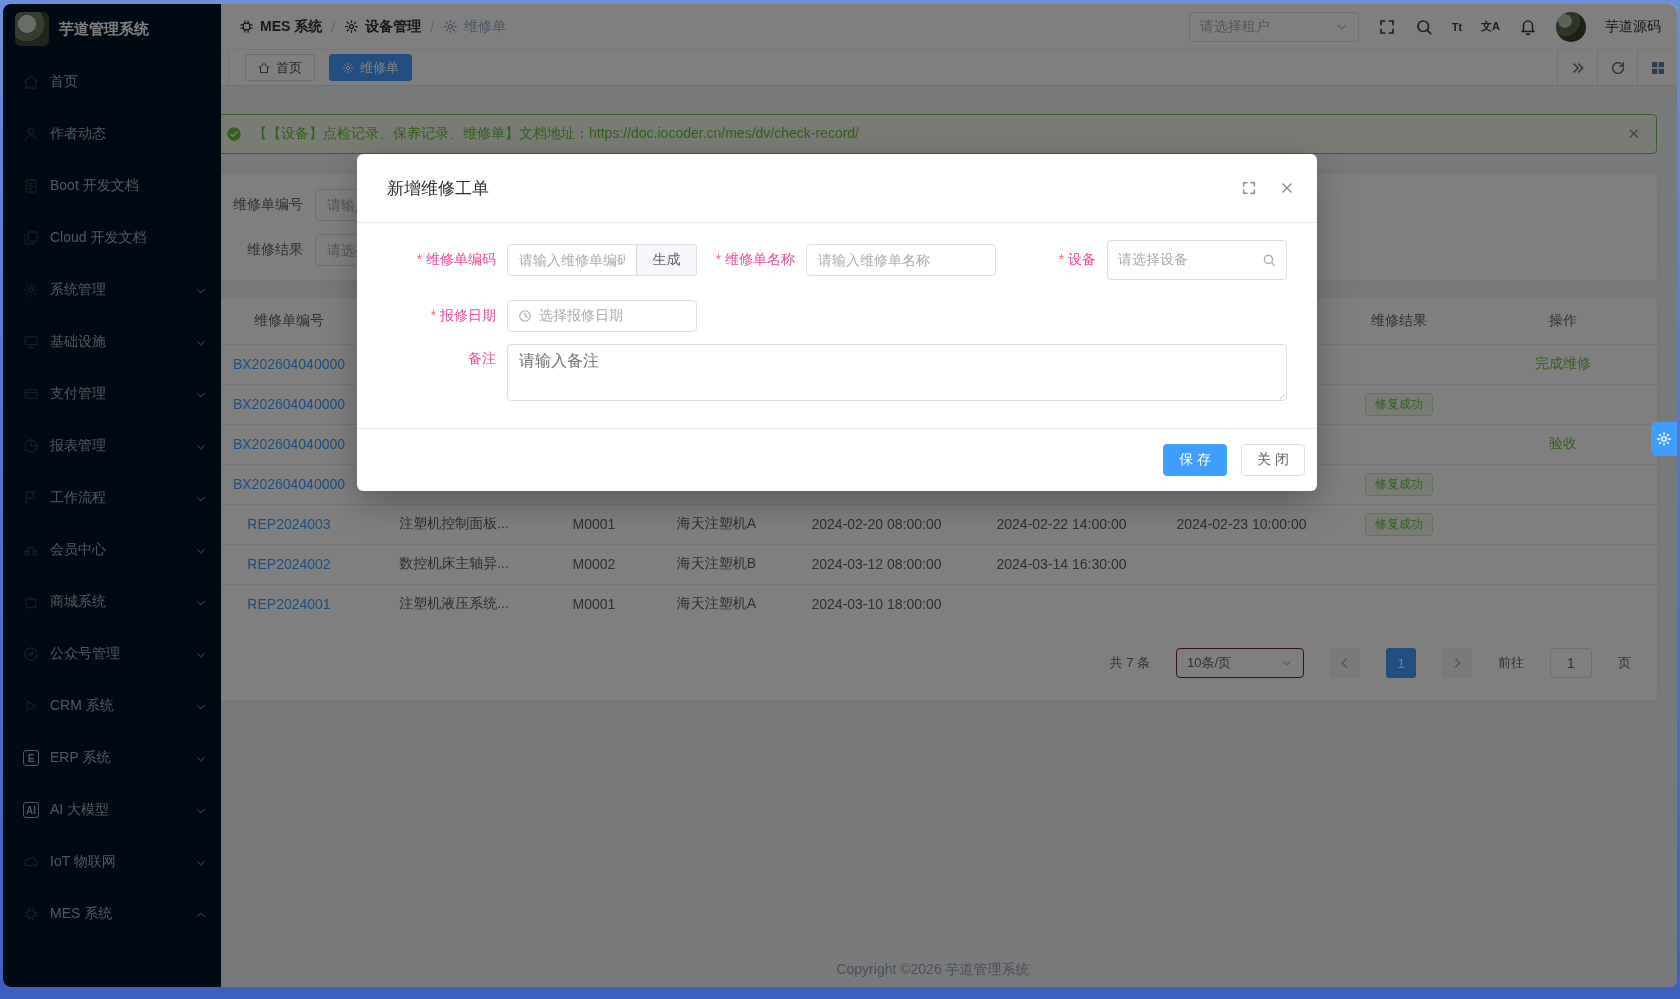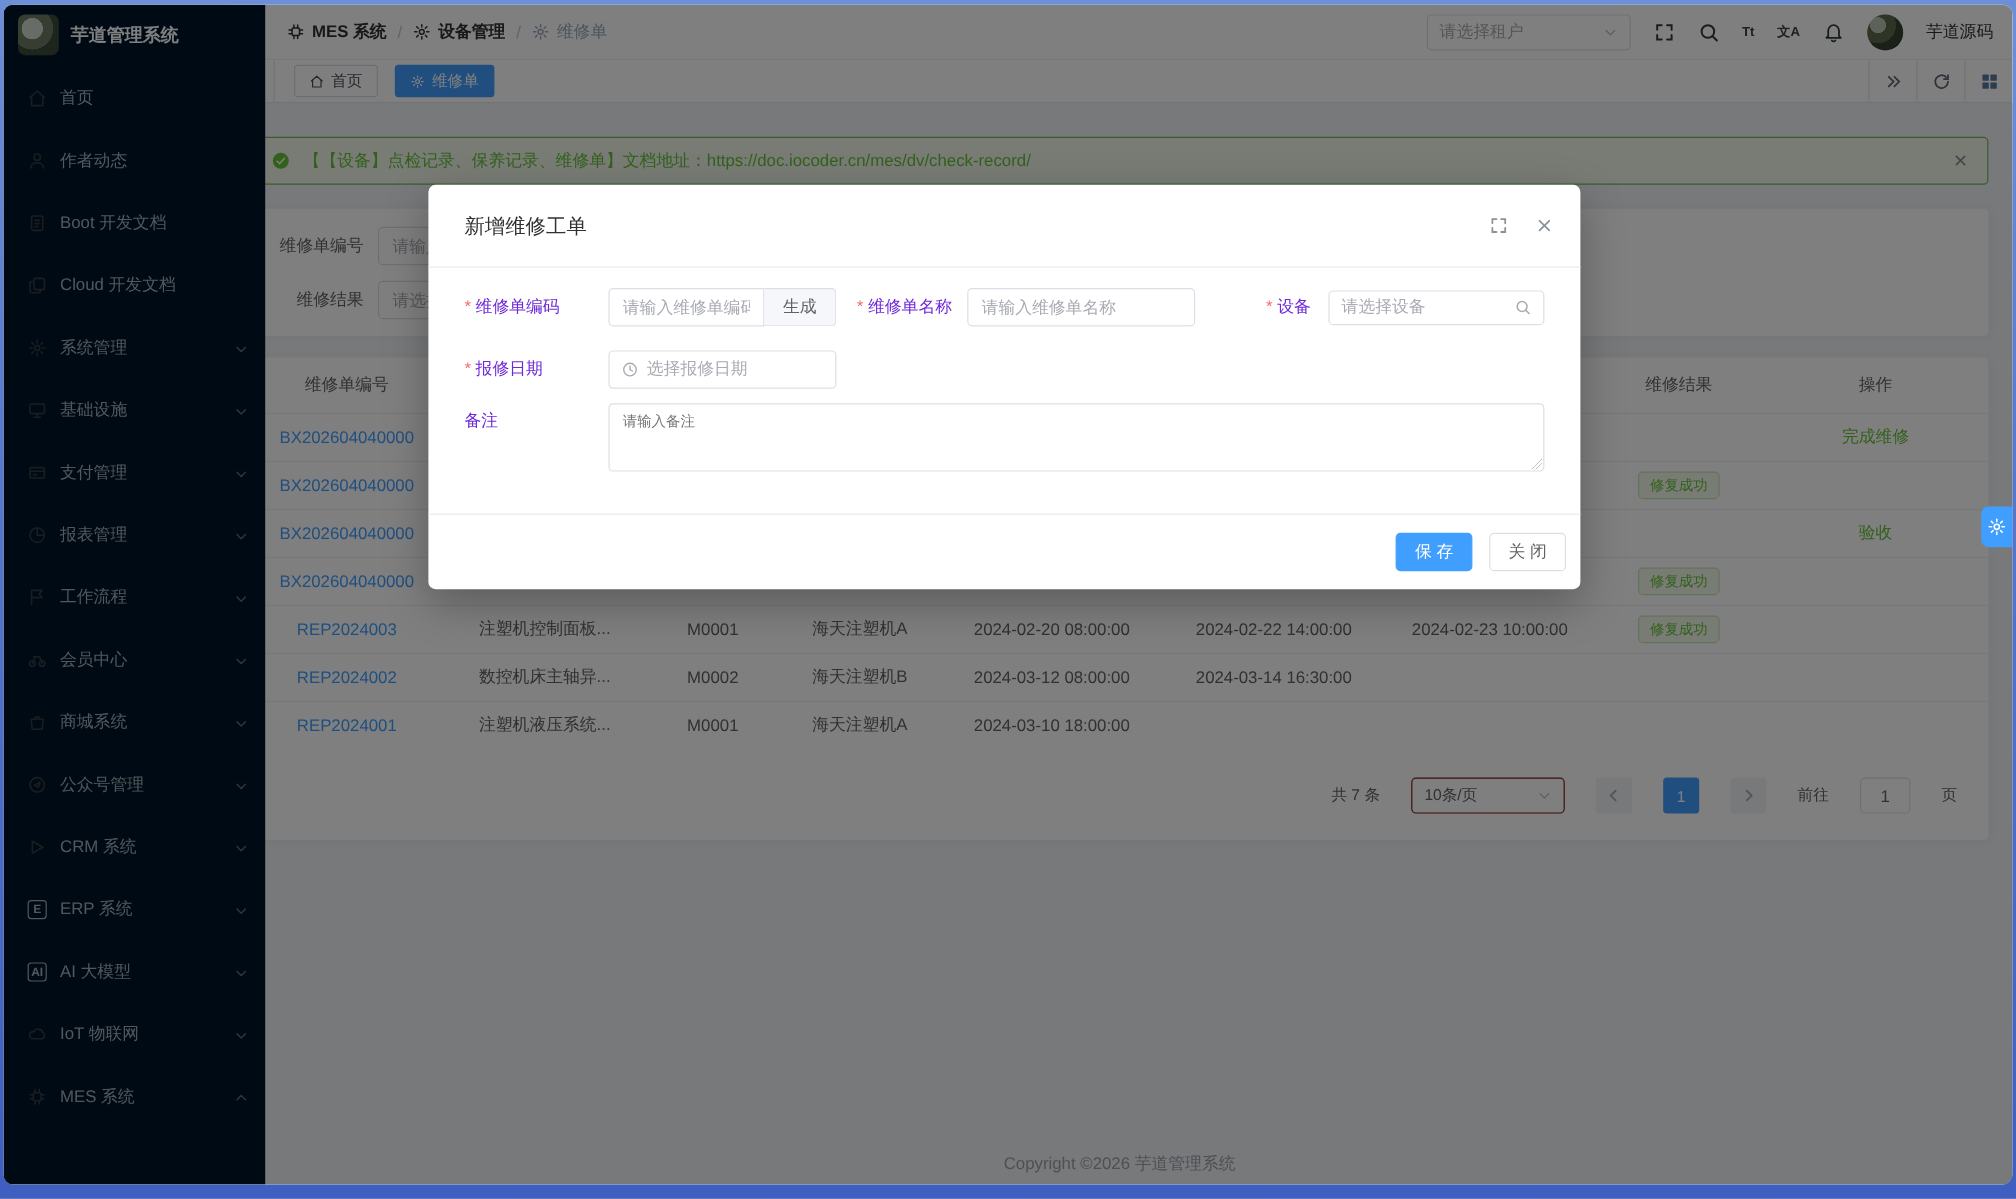--- a/index.html
+++ b/index.html
@@ -92,34 +92,34 @@
   .settings-fab { position:absolute; right:0; top:418px; width:26px; height:34px; background:#409eff; border-radius:6px 0 0 6px; z-index:60; display:flex; align-items:center; justify-content:center; color:#fff; cursor:pointer; }
 
   .modal { position:absolute; left:354px; top:150px; width:960px; height:337px; background:#fff; border-radius:6px; z-index:80; box-shadow:0 12px 36px rgba(0,0,0,.28); }
   .modal-header { height:69px; display:flex; align-items:center; padding:0 22px 0 30px; border-bottom:1px solid #e8eaed; }
   .modal-title { font-size:17px; color:#303133; }
   .m-icons { margin-left:auto; display:flex; align-items:center; gap:22px; color:#8a9299; }
   .m-icons .ic { cursor:pointer; }
   .m-body { padding:17px 30px 0; }
   .f-row { display:flex; align-items:center; }
   .f-row + .f-row { margin-top:20px; }
-  .f-label { color:#6d28d9; padding-right:11px; white-space:nowrap; }
+  .f-label { color:#ec4899; text-align:right; padding-right:11px; white-space:nowrap; }
   .req::before { content:"* "; color:#f56c6c; }
   .w1 { width:120px; }
   .input-group { display:flex; }
   .input-group .el-input { width:130px; border-radius:4px 0 0 4px; }
   .append-btn { width:60px; height:32px; border:1px solid #dcdfe6; border-left:none; border-radius:0 4px 4px 0; background:#f5f7fa; color:#606266; font-size:14px; display:flex; align-items:center; justify-content:center; cursor:pointer; }
   .name-label { width:92px; margin-left:17px; }
   .name-input { width:190px; }
   .dev-label { width:52px; margin-left:auto; }
-  .select-box { width:180px; height:29px; border:1px solid #dcdfe6; border-radius:4px; display:flex; align-items:center; justify-content:space-between; padding:0 10px; color:#a8abb2; cursor:pointer; }
+  .select-box { width:180px; height:40px; border:1px solid #dcdfe6; border-radius:4px; display:flex; align-items:center; justify-content:space-between; padding:0 10px; color:#a8abb2; cursor:pointer; }
   .select-box .ic { width:14px; height:14px; color:#a8abb2; }
   .date-box { width:190px; height:32px; border:1px solid #dcdfe6; border-radius:4px; display:flex; align-items:center; gap:7px; padding:0 10px; color:#a8abb2; cursor:pointer; }
   .date-box .ic { width:14px; height:14px; }
-  .el-textarea { flex:1; height:57px; border:1px solid #dcdfe6; border-radius:4px; padding:6px 11px; font-size:12px; font-family:inherit; color:#606266; resize:none; outline:none; position:relative; }
+  .el-textarea { flex:1; height:57px; border:1px solid #dcdfe6; border-radius:4px; padding:6px 11px; font-size:16px; font-family:inherit; color:#606266; resize:none; outline:none; position:relative; }
   .ta-wrap { flex:1; position:relative; display:flex; }
   .ta-handle { position:absolute; right:2px; bottom:2px; width:9px; height:9px; pointer-events:none;
     background:linear-gradient(135deg, transparent 0 50%, #c0c4cc 50% 55%, transparent 55% 70%, #c0c4cc 70% 75%, transparent 75%); }
   .modal-footer { position:absolute; left:0; right:0; bottom:0; height:63px; border-top:1px solid #e8eaed; display:flex; align-items:center; justify-content:flex-end; gap:14px; padding:0 12px; }
   .btn { height:32px; border-radius:4px; font-size:14px; display:flex; align-items:center; justify-content:center; cursor:pointer; border:1px solid #dcdfe6; background:#fff; color:#606266; padding:0 15px; font-family:inherit; }
   .btn-primary { background:#409eff; border-color:#409eff; color:#fff; }
 </style>
 </head>
 <body>
 

